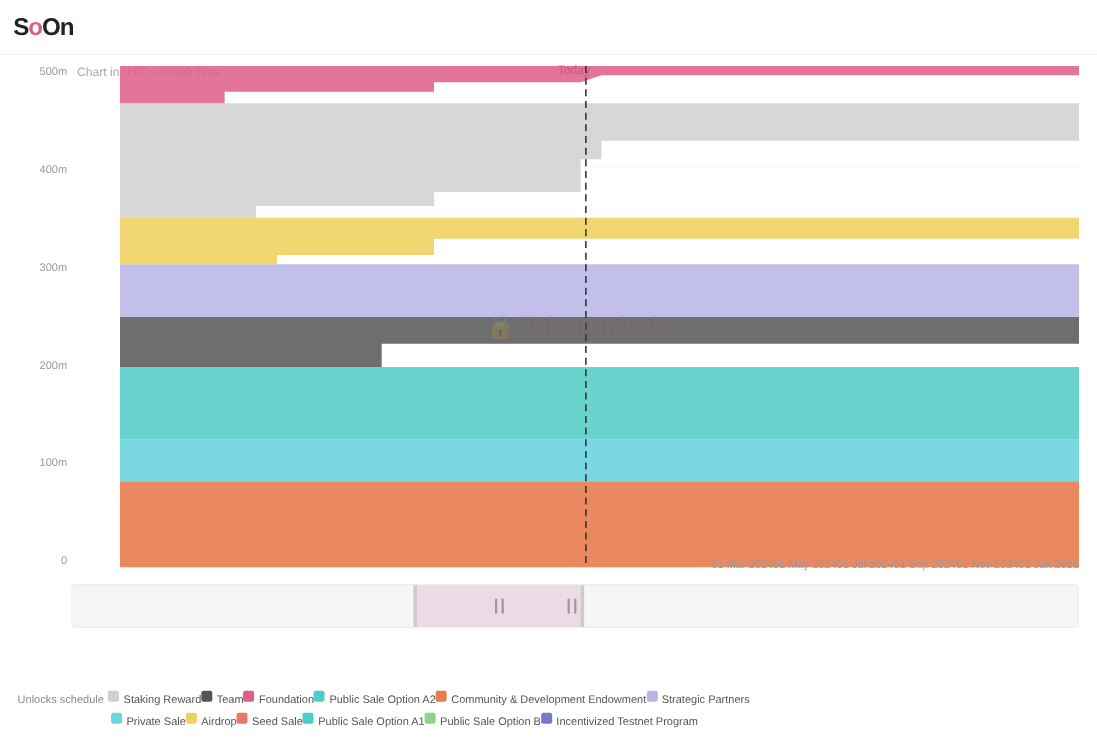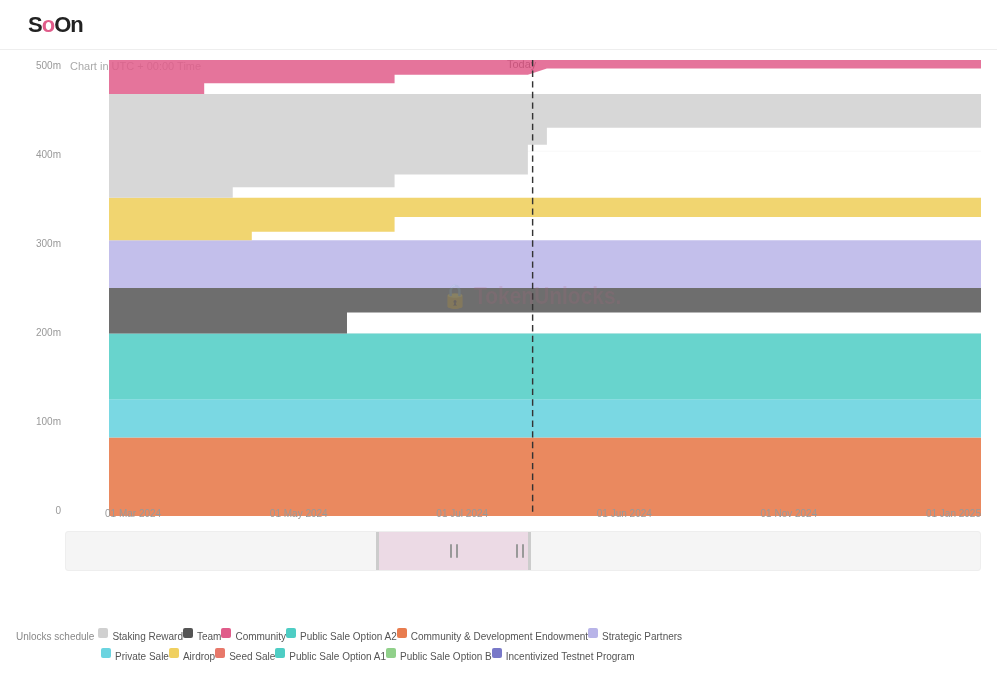--- a/index.html
+++ b/index.html
@@ -1,35 +1,35 @@
 <!DOCTYPE html>
 <html><head>
   <meta charset="utf-8">
   <style>
     * { margin: 0; padding: 0; box-sizing: border-box; }
     body { font-family: Arial, sans-serif; background: #fff; width: 997px; height: 676px; overflow: hidden; }
 
     .container { width: 997px; height: 676px; position: relative; background: #fff; }
 
     
-    .header { position: absolute; top: 0; left: 0; height: 50px; width: 100%; display: flex; align-items: center; padding: 0 28px; background: #fff; border-bottom: 1px solid #eee; }
+    .header { position: absolute; top: 0; left: 0; height: 50px; width: 100%; display: flex; align-items: center; padding: 0 12px; background: #fff; border-bottom: 1px solid #eee; }
     .logo { font-size: 22px; font-weight: bold; color: #222; letter-spacing: -1px; }
     .logo span { color: #e05c8a; }
 
     .chart-title { font-size: 11px; color: #aaa; position: absolute; top: 60px; left: 70px; }
 
     
     .today-label { position: absolute; top: 58px; left: 507px; font-size: 11px; color: #333; font-weight: 500; }
 
     
     .y-axis { position: absolute; left: 16px; top: 60px; bottom: 160px; display: flex; flex-direction: column; justify-content: space-between; align-items: flex-end; width: 45px; }
     .y-label { font-size: 10px; color: #999; }
 
     
-    .x-axis { position: absolute; left: 65px; right: 16px; bottom: 157px; display: flex; justify-content: space-between; margin-left: 40px; }
+    .x-axis { position: absolute; left: 65px; right: 16px; bottom: 157px; display: flex; justify-content: flex-end; }
     .x-label { font-size: 10px; color: #999; }
 
     
     .chart-svg-container { position: absolute; top: 60px; left: 65px; right: 16px; bottom: 160px; padding-left: 44px; }
 
     
     .scrollbar-area { position: absolute; left: 65px; right: 16px; bottom: 105px; height: 40px; background: #f5f5f5; border: 1px solid #eee; border-radius: 3px; }
     .scrollbar-handle { position: absolute; left: 310px; width: 155px; height: 100%; background: rgba(220, 170, 200, 0.35); border-left: 3px solid #ccc; border-right: 3px solid #ccc; cursor: grab; }
 
     
@@ -93,21 +93,21 @@
       <line x1="445" y1="0" x2="445" y2="430" stroke="#333" stroke-width="1.5" stroke-dasharray="6,4"></line>
 
       <text x="350" y="230" font-size="22" fill="rgba(180,100,130,0.18)" font-family="Arial" font-weight="bold">🔒 TokenUnlocks.</text>
     </svg>
   </div>
 
   <div class="x-axis">
     <span class="x-label">01 Mar 2024</span>
     <span class="x-label">01 May 2024</span>
     <span class="x-label">01 Jul 2024</span>
-    <span class="x-label">01 Jun 2024</span>
+    <span class="x-label">01 Sep 2024</span>
     <span class="x-label">01 Nov 2024</span>
     <span class="x-label">01 Jan 2025</span>
   </div>
 
   <div class="scrollbar-area">
     <div class="scrollbar-handle">
       <div style="position:absolute;left:50%;top:50%;transform:translate(-50%,-50%);display:flex;gap:4px;align-items:center;">
         <div style="width:2px;height:14px;background:#999;border-radius:1px;"></div>
         <div style="width:2px;height:14px;background:#999;border-radius:1px;"></div>
       </div>
@@ -124,21 +124,21 @@
       <span class="legend-item">
         <span class="legend-dot" style="background:#d0d0d0;"></span>
         <span>Staking Reward</span>
       </span>
       <span class="legend-item">
         <span class="legend-dot" style="background:#555;"></span>
         <span>Team</span>
       </span>
       <span class="legend-item">
         <span class="legend-dot" style="background:#e05c8a;"></span>
-        <span>Community</span>
+        <span>Foundation</span>
       </span>
       <span class="legend-item">
         <span class="legend-dot" style="background:#4ecdc4;"></span>
         <span>Public Sale Option A2</span>
       </span>
       <span class="legend-item">
         <span class="legend-dot" style="background:#e87c4e;"></span>
         <span>Community &amp; Development Endowment</span>
       </span>
       <span class="legend-item">

